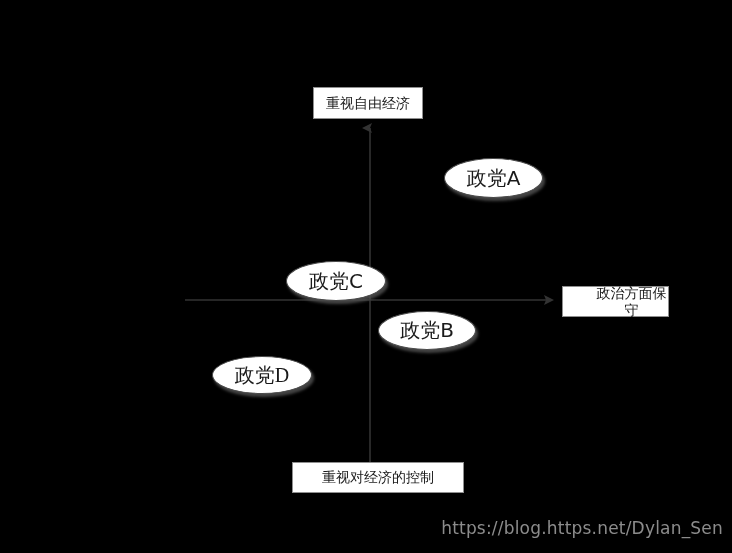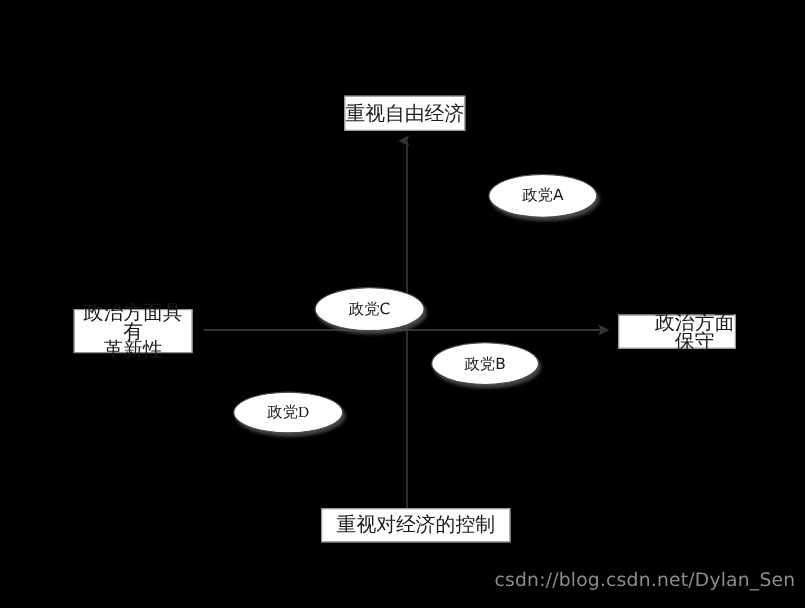--- a/index.html
+++ b/index.html
@@ -20,50 +20,50 @@
     left: 0;
     top: 0;
     width: 732px;
     height: 553px;
   }
   .label-box {
     position: absolute;
     background: #ffffff;
     border: 1px solid #8f8f8f;
     color: #1a1a1a;
-    font-size: 18px;
+    font-size: 14px;
     line-height: 17px;
     display: flex;
     align-items: center;
     justify-content: center;
     text-align: center;
     box-sizing: border-box;
     white-space: pre-line;
   }
   #label-top    { left: 313px; top: 87px;  width: 110px; height: 32px; }
   #label-right  { left: 562px; top: 286px; width: 107px; height: 31px; padding-left: 32px; }
   #label-left   { left: 67px;  top: 281px; width: 108px; height: 40px; }
   #label-bottom { left: 292px; top: 462px; width: 172px; height: 31px; }
 
   .node {
     position: absolute;
     background: #ffffff;
     border: 1px solid #4a4a4a;
     border-radius: 50%;
     color: #1a1a1a;
-    font-size: 14px;
+    font-size: 20px;
     display: flex;
     align-items: center;
     justify-content: center;
     box-sizing: border-box;
     box-shadow: 2px 3px 3px rgba(80,80,80,0.85);
   }
   #node-a { left: 444px; top: 158px; width: 99px; height: 40px; }
   #node-c { left: 286px; top: 261px; width: 100px; height: 40px; }
-  #node-b { left: 392px; top: 311px; width: 98px; height: 39px; }
+  #node-b { left: 378px; top: 311px; width: 98px; height: 39px; }
   #node-d { left: 212px; top: 356px; width: 100px; height: 38px; font-family: Liberation Serif, serif; }
 
   #watermark {
     position: absolute;
     right: 9px;
     top: 518px;
     color: #8c8c8c;
     font-size: 17px;
     letter-spacing: 0.2px;
   }
@@ -83,28 +83,26 @@
       </marker>
     </defs>
     <line x1="370" y1="462" x2="370" y2="128" stroke="#333333" stroke-width="1.6" marker-end="url(#arrow-up)"></line>
     <line x1="185" y1="300" x2="552" y2="300" stroke="#333333" stroke-width="1.6" marker-end="url(#arrow-right)"></line>
   </svg>
 
   <div class="label-box" id="label-top">重视自由经济</div>
 
   <div class="label-box" id="label-right">政治方面保守</div>
 
-  <div class="label-box" id="label-left">政治方面具有
-革新性</div>
 
   <div class="label-box" id="label-bottom">重视对经济的控制</div>
 
   <div class="node" id="node-a">政党A</div>
 
   <div class="node" id="node-c">政党C</div>
 
   <div class="node" id="node-b">政党B</div>
 
   <div class="node" id="node-d">政党D</div>
 
-  <div id="watermark">csdn://blog.csdn.net/Dylan_Sen</div>
+  <div id="watermark">https://blog.https.net/Dylan_Sen</div>
 
 </div>
 
 </body></html>

